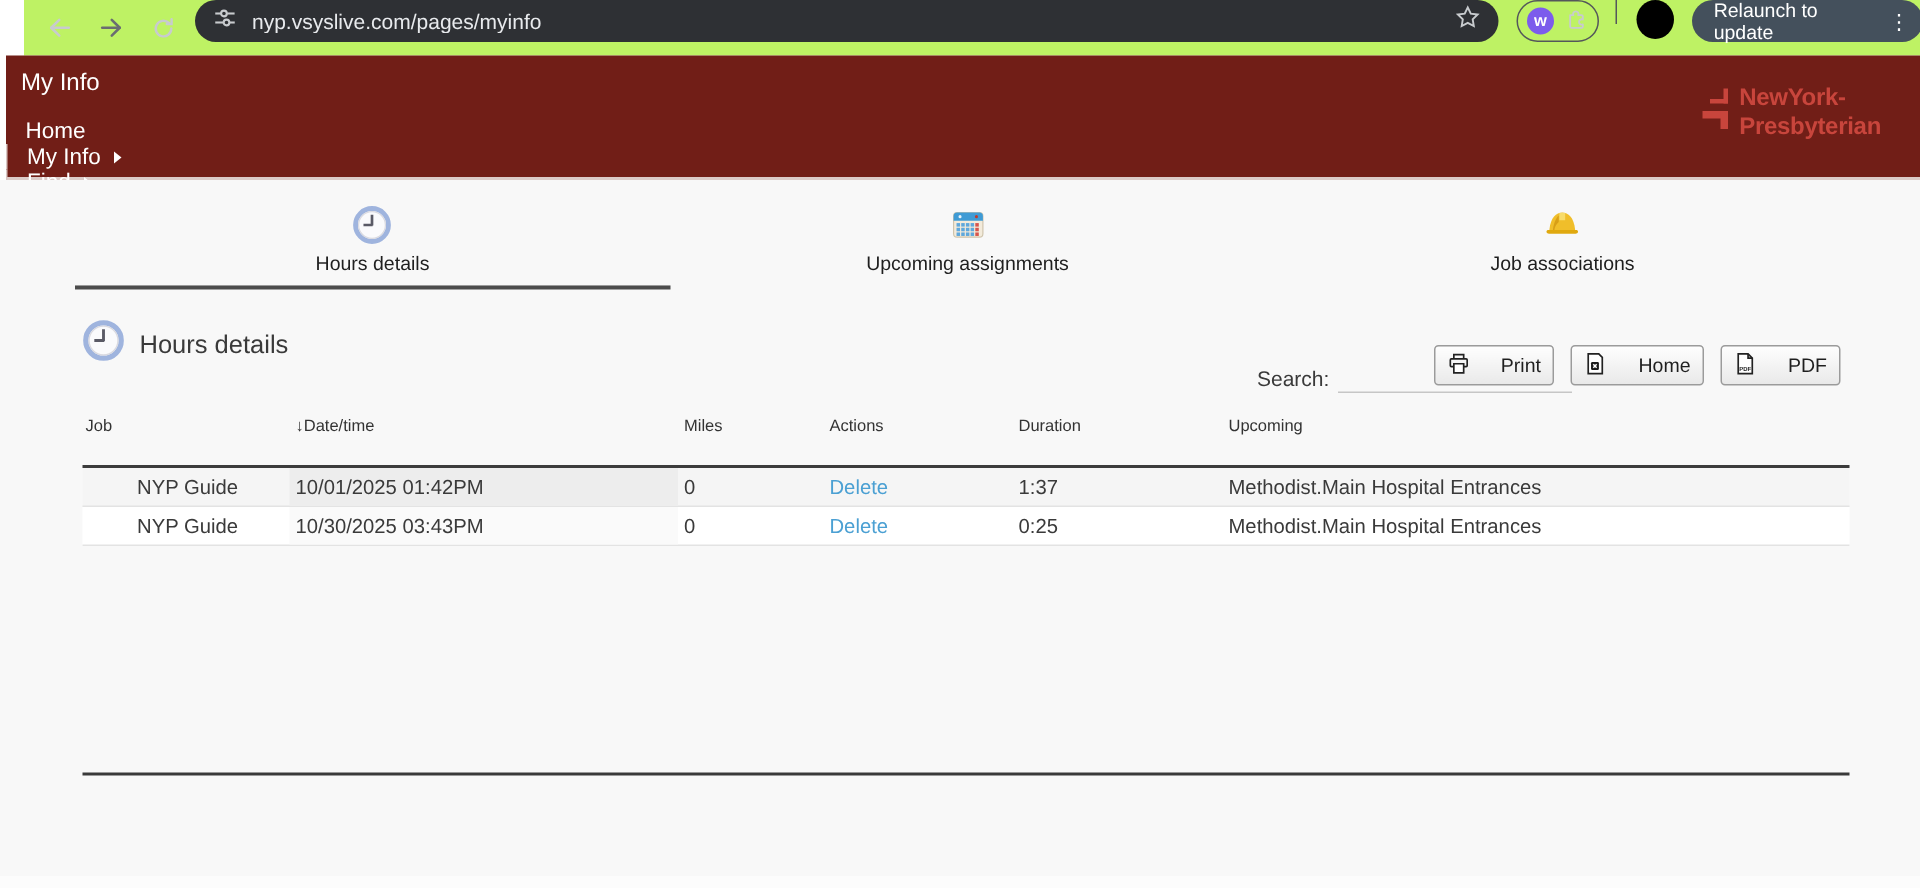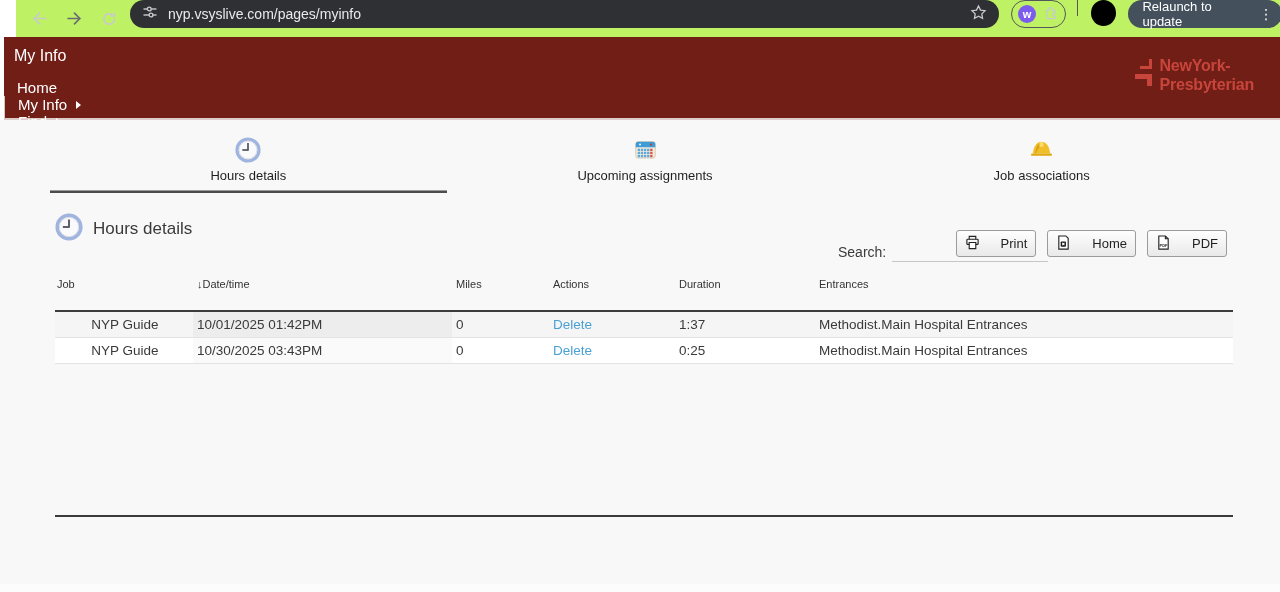--- a/index.html
+++ b/index.html
@@ -281,21 +281,21 @@
   </button>
 </div>
 
 <div class="tbl-frame">
   <div class="thead row-grid">
     <div class="th">Job</div>
     <div class="th"><span class="sort-arrow">↓</span><span>Date/time</span></div>
     <div class="th">Miles</div>
     <div class="th">Actions</div>
     <div class="th">Duration</div>
-    <div class="th">Entrances</div>
+    <div class="th">Upcoming</div>
   </div>
   <div class="tr odd row-grid">
     <div class="td">NYP Guide</div>
     <div class="td td-date">10/01/2025 01:42PM</div>
     <div class="td">0</div>
     <div class="td"><a class="del">Delete</a></div>
     <div class="td">1:37</div>
     <div class="td">Methodist.Main Hospital Entrances</div>
   </div>
   <div class="tr even row-grid">

